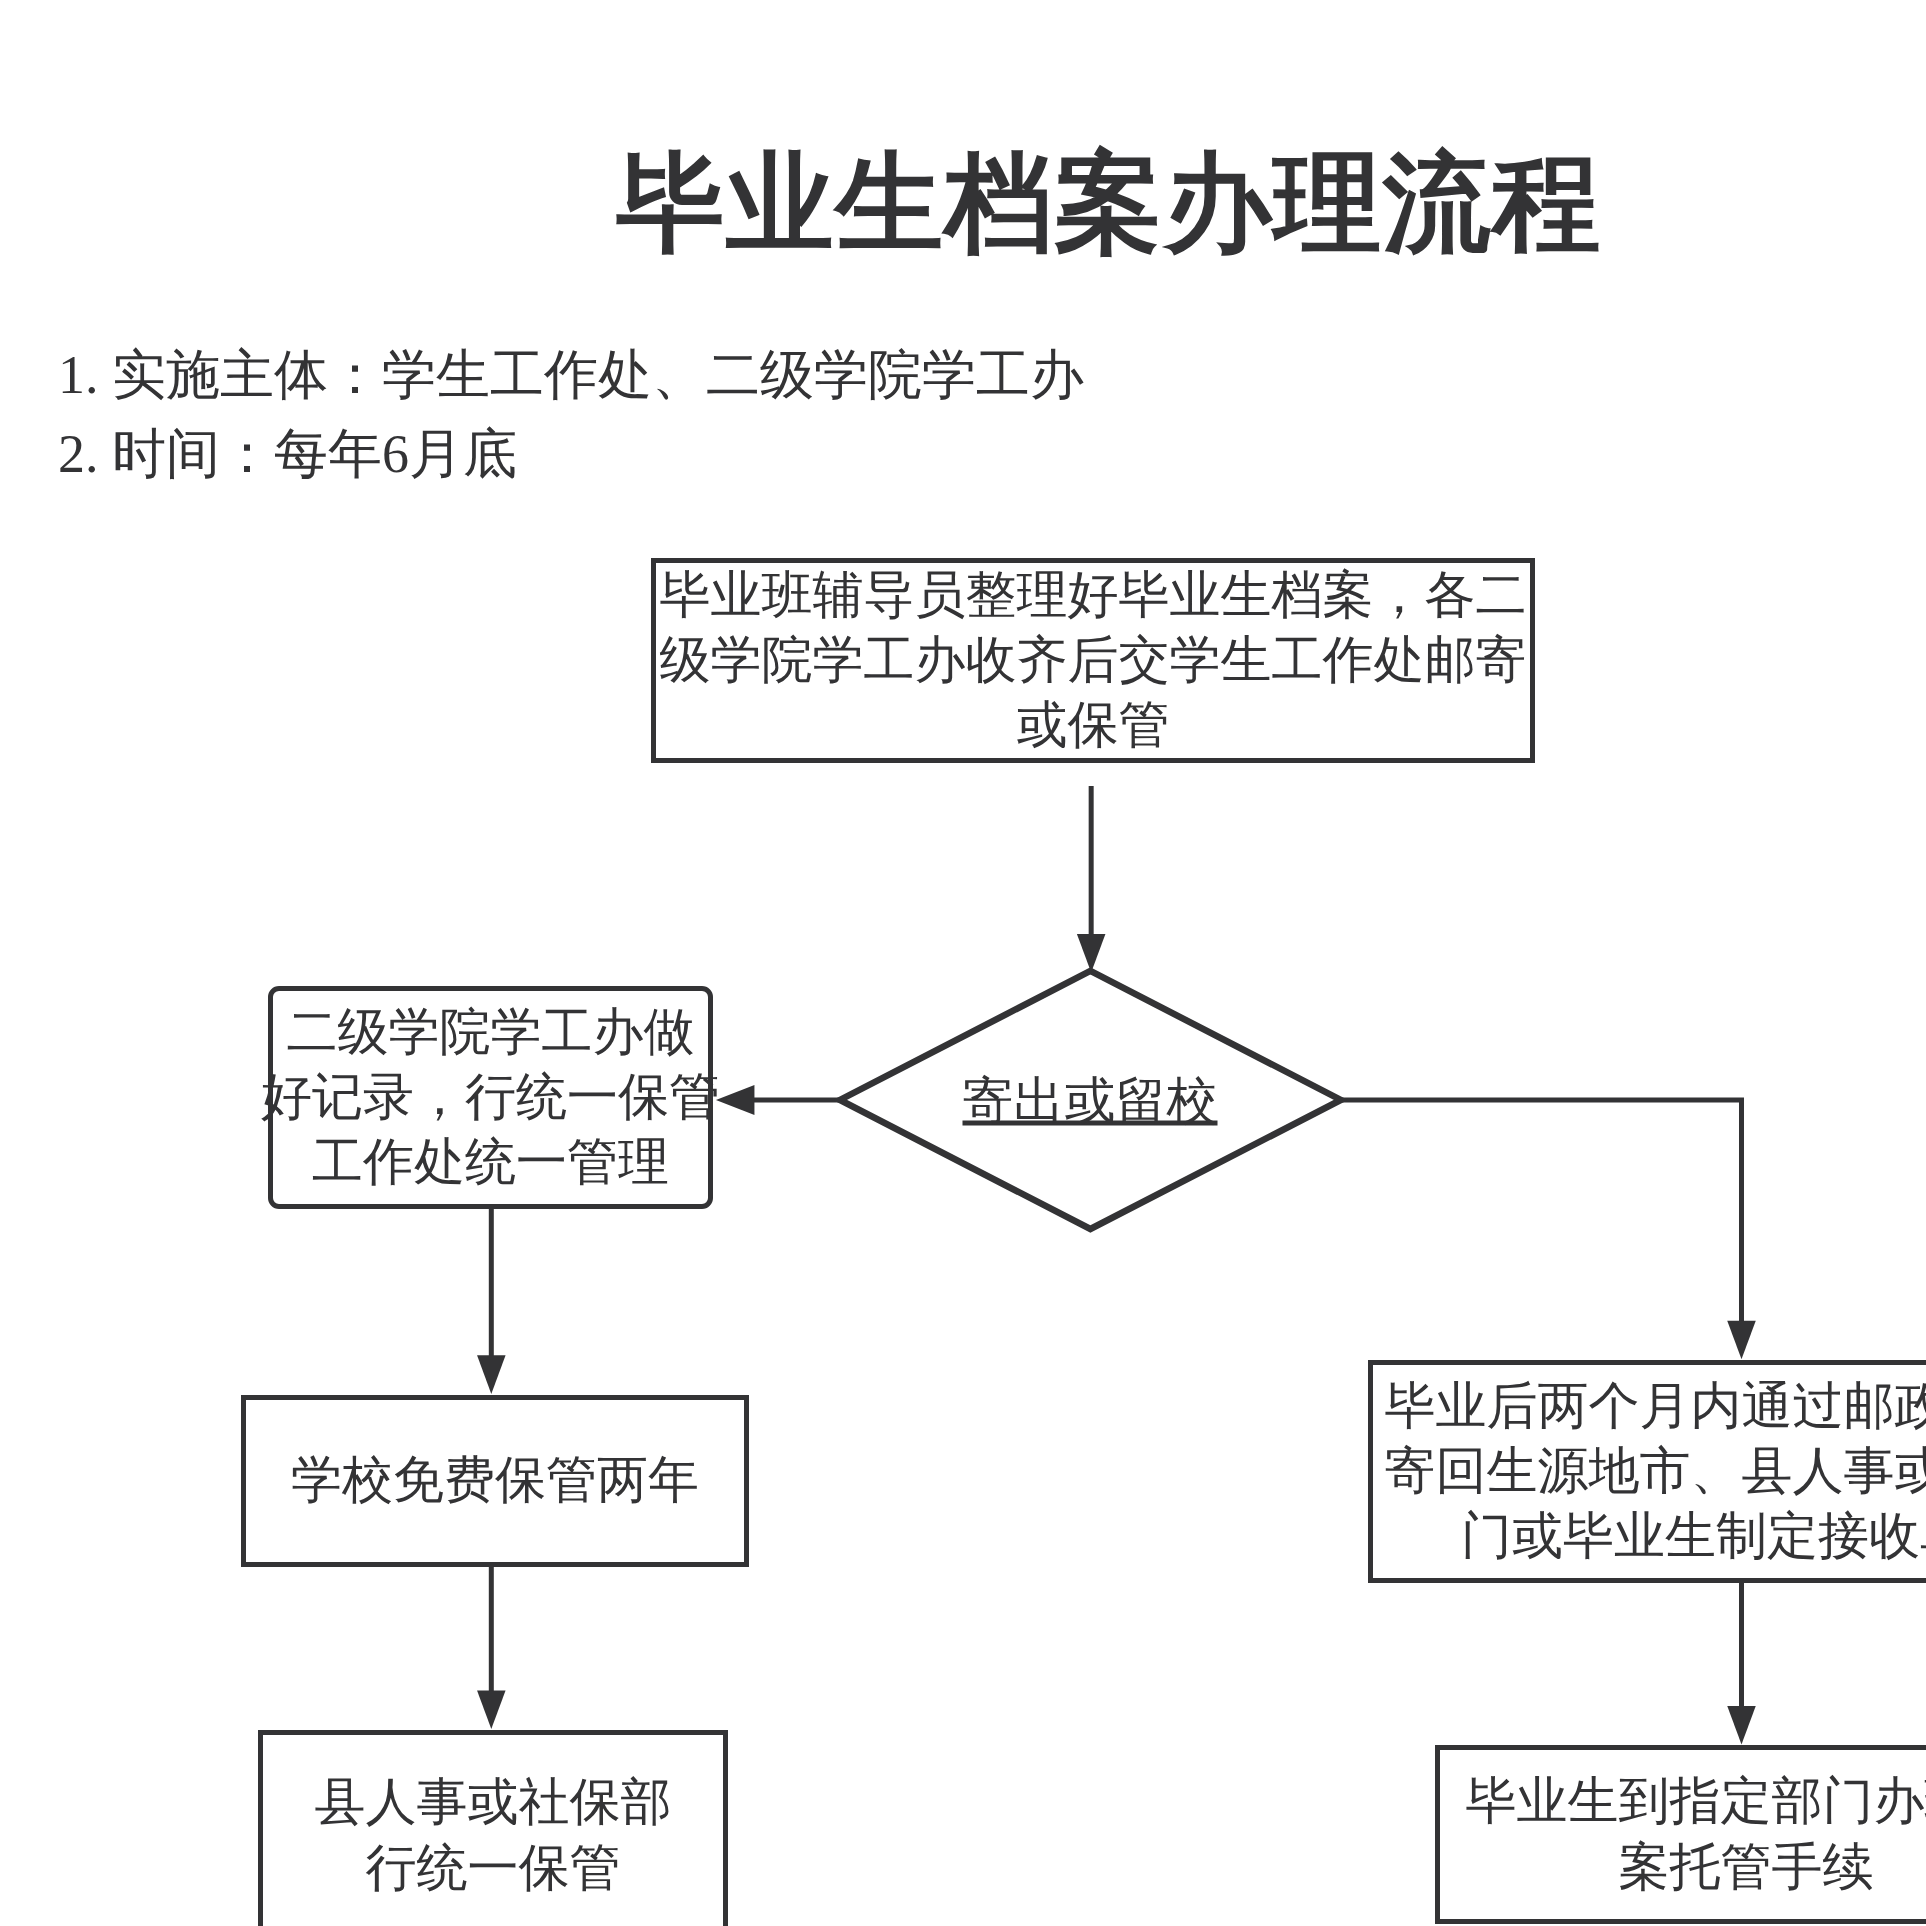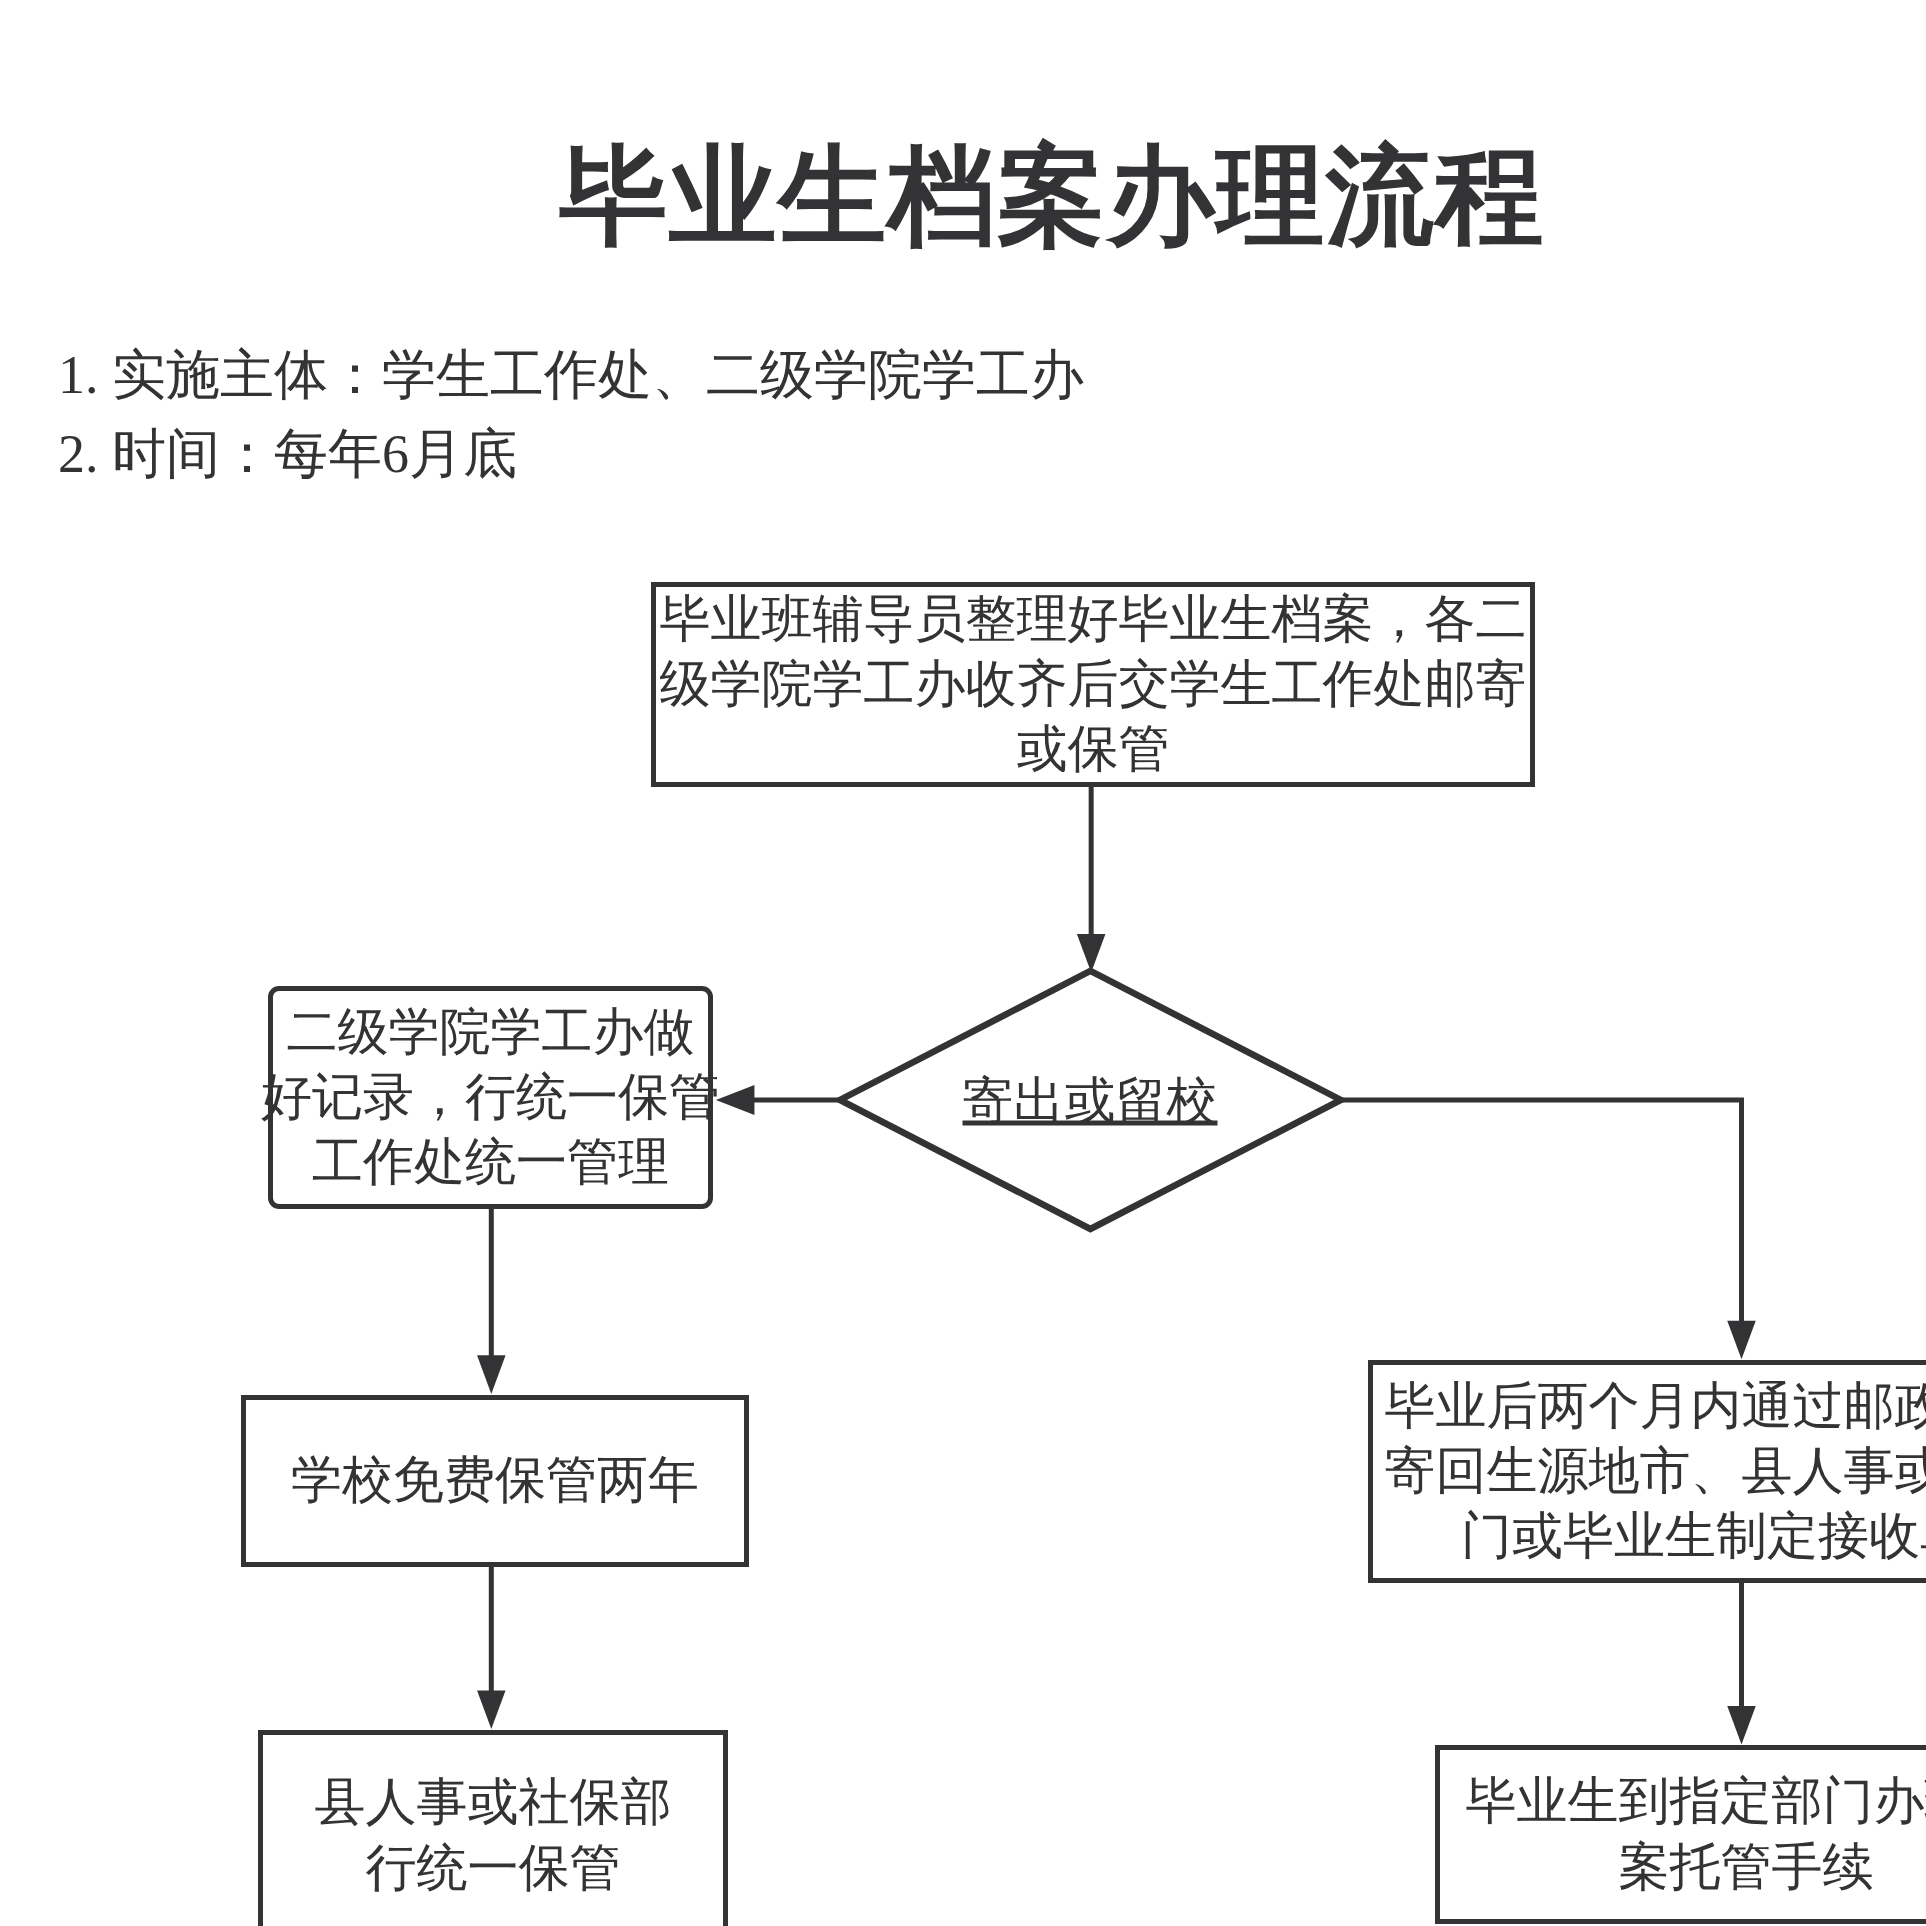--- a/index.html
+++ b/index.html
@@ -26,29 +26,28 @@
   }
   .connector-layer{
     position:absolute;
     left:0; top:0;
     width:2165px;
     height:1998px;
     color:var(--ink);
   }
   .page-title{
     position:absolute;
-    left:1052px;
+    left:1109px;
     top:142px;
     transform:translateX(-50%);
     font-size:108px;
     font-weight:bold;
     line-height:1.15;
     white-space:nowrap;
     letter-spacing:1.5px;
-    font-family:Liberation Mono, monospace;
   }
   .notes{
     position:absolute;
     left:58px;
     top:336px;
     font-size:54px;
     line-height:79px;
   }
   .note-line{ white-space:nowrap; }
   .node{
@@ -60,21 +59,21 @@
     flex-direction:column;
     justify-content:center;
     align-items:center;
     text-align:center;
     font-size:51px;
   }
   .node .ln{
     line-height:1.28;
     white-space:nowrap;
   }
-  .node-start      { left:651px; top:582px; width:884px; height:205px; }
+  .node-start      { left:651px; top:558px; width:884px; height:205px; }
   .node-keep-record{ left:268px;  top:986px; width:445px; height:223px;border-radius:11px; }
   .node-free-storage{ left:241px; top:1395px; width:508px; height:172px; }
   .node-no-storage { left:258px;  top:1730px; width:470px; height:211px; }
   .node-mail-out   { left:1368px; top:1360px; width:747px; height:223px; }
   .node-custody    { left:1435px; top:1745px; width:622px; height:179px; }
   .diamond-label{
     position:absolute;
     left:1090px;
     top:1101px;
     transform:translate(-50%,-50%);

